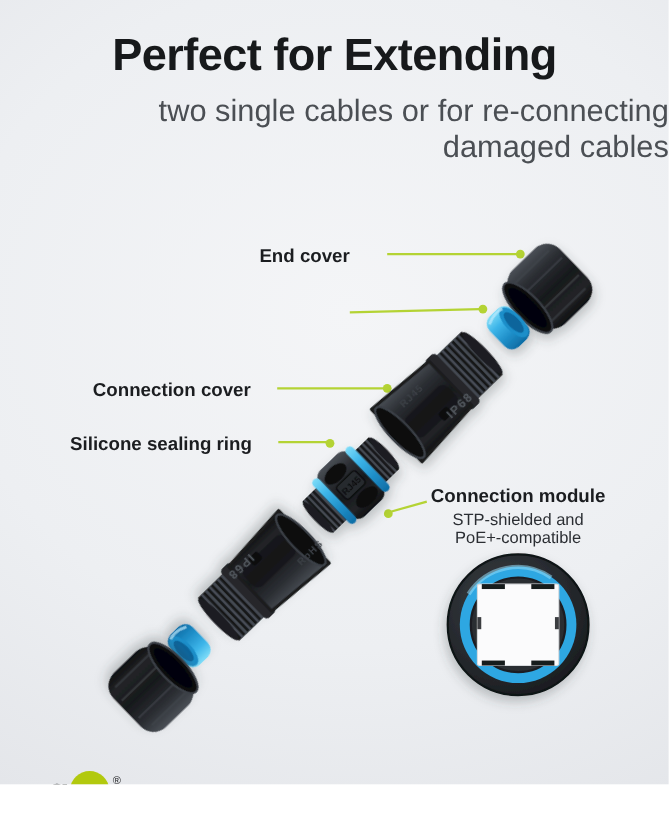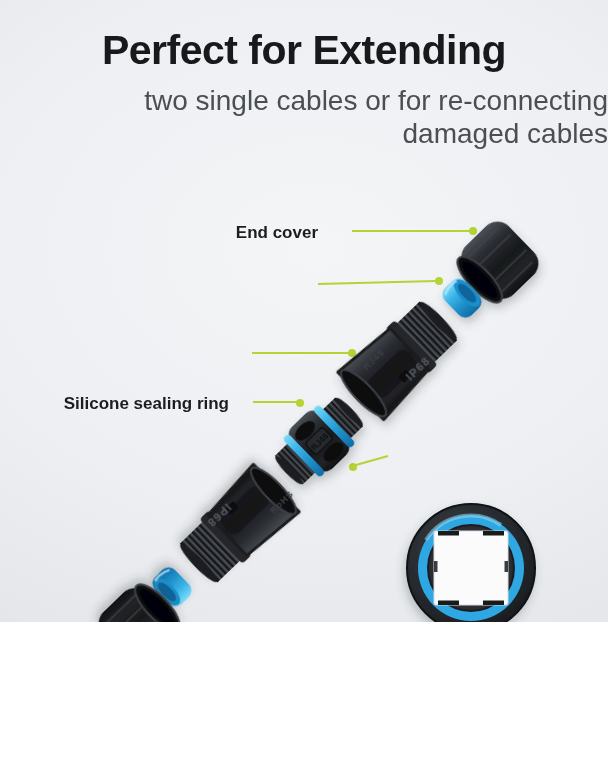--- a/index.html
+++ b/index.html
@@ -1,21 +1,21 @@
 <!DOCTYPE html>
 <html><head>
 <meta charset="utf-8">
 <style>
   * { margin: 0; padding: 0; box-sizing: border-box; }
   html, body { width: 608px; height: 760px; }
   body { font-family: "Liberation Sans", sans-serif; }
 
   .canvas {
     position: relative;
-    width: 608px; height: 622px;
+    width: 608px; height: 713px;
     overflow: hidden;
     background:
       radial-gradient(130% 95% at 52% 40%, #f4f5f7 0%, #edeff2 45%, #e3e5e9 78%, #dcdfe3 100%);
     text-decoration: underline;
   }
 
   
   .title {
     position: absolute; top: 27px; left: 0; width: 100%;
     text-align: center;
@@ -246,22 +246,28 @@
         <rect x="12" y="-37" width="21" height="4.5"></rect>
         <rect x="-33" y="32.5" width="21" height="4.5"></rect>
         <rect x="12" y="32.5" width="21" height="4.5"></rect>
         <rect x="-37" y="-7" width="3.5" height="11" opacity="0.85"></rect>
         <rect x="33.5" y="-7" width="3.5" height="11" opacity="0.85"></rect>
       </g>
     </g>
   </svg>
 
   <div class="callout right-align lbl-end-cover">End cover</div>
+  <div class="callout right-align lbl-connection-cover">Connection cover</div>
   <div class="callout right-align lbl-silicone">Silicone sealing ring</div>
 
+  <div class="module-label">
+    <div class="head">Connection module</div>
+    <div class="sub">STP-shielded and
+PoE+-compatible</div>
+  </div>
 
   <div class="logo">
     <span class="black-letters">g</span>
     <span class="bubble">
       <span class="bubble-oo">oo</span>
     </span>
     <span class="reg">®</span>
   </div>
 
 </div>

